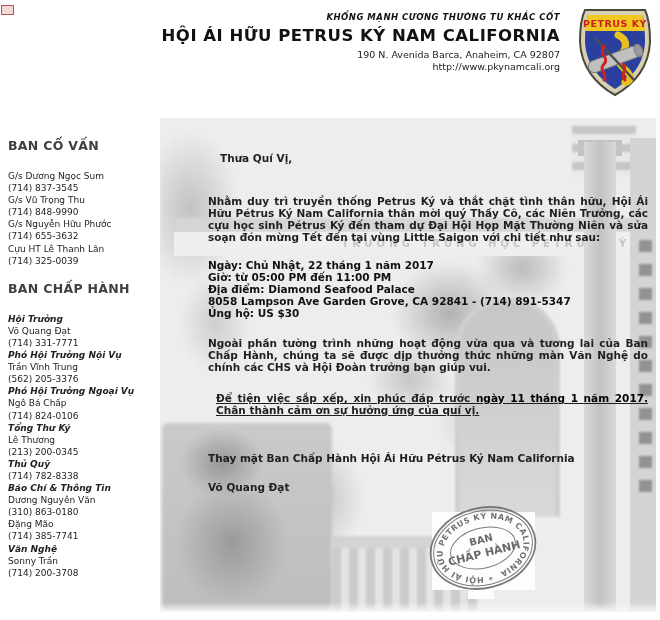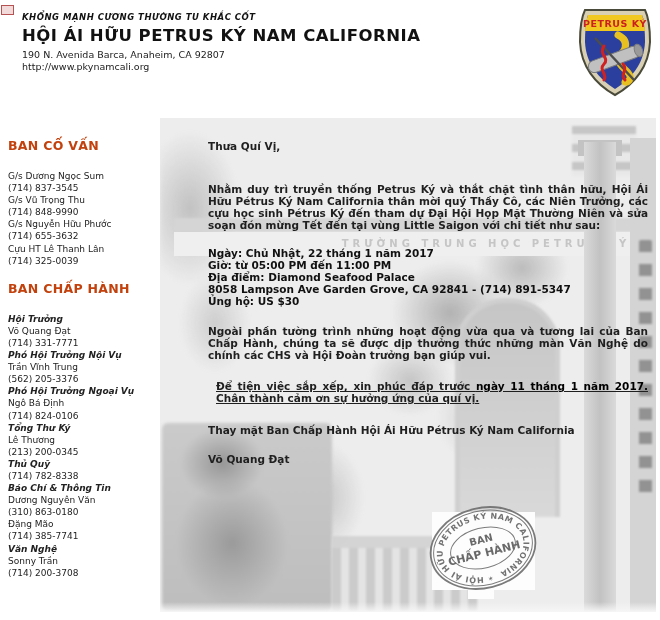--- a/index.html
+++ b/index.html
@@ -6,29 +6,29 @@
   body{
     width:660px;height:620px;position:relative;overflow:hidden;
     background:#ffffff;
     font-family:"DejaVu Sans", sans-serif;
     -webkit-font-smoothing:antialiased;
   }
   
   .corner-box{position:absolute;left:1px;top:5px;width:11px;height:8px;
     border:1px solid #b65252;background:#f3dada;}
   
-  .header{position:absolute;left:22px;right:100px;top:12px;text-align:left;color:#111;}
+  .header{position:absolute;left:22px;right:100px;top:12px;text-align:right;color:#111;}
   .motto{font-size:8.5px;font-weight:bold;font-style:italic;line-height:10px;letter-spacing:.5px;}
   .org{font-size:16.5px;font-weight:bold;letter-spacing:.5px;margin:5px 0 4px 0;line-height:18px;}
   .addr{font-size:9.5px;line-height:11.5px;color:#222;}
   
   .logo{position:absolute;left:573px;top:3px;width:84px;height:94px;}
   
   .sidebar{position:absolute;left:8px;top:138px;width:152px;color:#222;}
-  .sb-h{font-size:12.5px;font-weight:bold;letter-spacing:.3px;color:#c2410c;}
+  .sb-h{font-size:12.5px;font-weight:bold;letter-spacing:.3px;color:#404040;}
   .sb-list{margin-top:17px;font-size:9px;line-height:12.1px;}
   .sb-h2{margin-top:14px;}
   .role{font-weight:bold;font-style:italic;}
   
   .letter{position:absolute;left:160px;top:118px;width:496px;height:494px;background:#ededed;overflow:hidden;}
   .letter .ph{position:absolute;}
   .ph-noise{inset:0;filter:blur(2px);
     background:
       radial-gradient(70px 110px at 30px 90px, rgba(158,158,158,.55), transparent 70%),
       radial-gradient(50px 70px at 55px 205px, rgba(168,168,168,.45), transparent 70%),
@@ -59,27 +59,27 @@
       radial-gradient(80px 90px at 70px 120px, rgba(128,128,128,.6), transparent 70%),
       linear-gradient(180deg,#cacaca,#bdbdbd);}
   .ph-steps{left:172px;top:418px;width:146px;height:76px;filter:blur(1px);opacity:.85;
     background:
       linear-gradient(180deg,#d0d0d0 0 12px, rgba(0,0,0,0) 12px),
       repeating-linear-gradient(90deg,#c6c6c6 0 9px,#e3e3e3 9px 17px);}
   .ph-fade{left:0;right:0;bottom:0;height:10px;background:linear-gradient(rgba(245,245,245,0),#f6f6f6);}
   
   .letter-text{position:absolute;left:48px;top:22px;width:440px;z-index:2;
     font-size:10.5px;font-weight:bold;line-height:12px;color:#1f1f1f;}
-  .salutation{margin:0;}
+  .salutation{margin:12px;}
   .p1{margin:31px 0 12px 0;text-align:justify;}
   .details{margin:16px 0 0 0;color:#111;}
   .p2{margin:18px 0 15px 0;text-align:justify;}
   .p3{margin:19px 0 0 8px;text-align:justify;text-decoration:underline;}
   .p3 .date-strong{color:#000;}
-  .closing{margin:20px 0 0 0;}
+  .closing{margin:36px 0 0 0;}
   .signature{margin:17px 0 0 0;}
   
   .stamp-patch{position:absolute;left:272px;top:394px;width:103px;height:78px;background:#fdfdfd;z-index:3;}
   .stamp-tab{position:absolute;left:308px;top:470px;width:26px;height:11px;background:#fdfdfd;z-index:3;}
   .stamp{position:absolute;left:253px;top:374px;width:140px;height:112px;z-index:4;
     transform:rotate(-14deg);opacity:.88;}
   .stamp text{font-family:"DejaVu Sans", sans-serif;}
 </style>
 </head>
 <body>
@@ -121,21 +121,21 @@
   </div>
   <div class="sb-h sb-h2">BAN CHẤP HÀNH</div>
   <div class="sb-list">
     <div class="role">Hội Trưởng</div>
     <div>Võ Quang Đạt</div>
     <div>(714) 331-7771</div>
     <div class="role">Phó Hội Trưởng Nội Vụ</div>
     <div>Trần Vĩnh Trung</div>
     <div>(562) 205-3376</div>
     <div class="role">Phó Hội Trưởng Ngoại Vụ</div>
-    <div>Ngô Bá Định</div>
+    <div>Ngô Bá Chấp</div>
     <div>(714) 824-0106</div>
     <div class="role">Tổng Thư Ký</div>
     <div>Lê Thương</div>
     <div>(213) 200-0345</div>
     <div class="role">Thủ Quỹ</div>
     <div>(714) 782-8338</div>
     <div class="role">Báo Chí &amp; Thông Tin</div>
     <div>Dương Nguyên Văn</div>
     <div>(310) 863-0180</div>
     <div>Đặng Mão</div>

